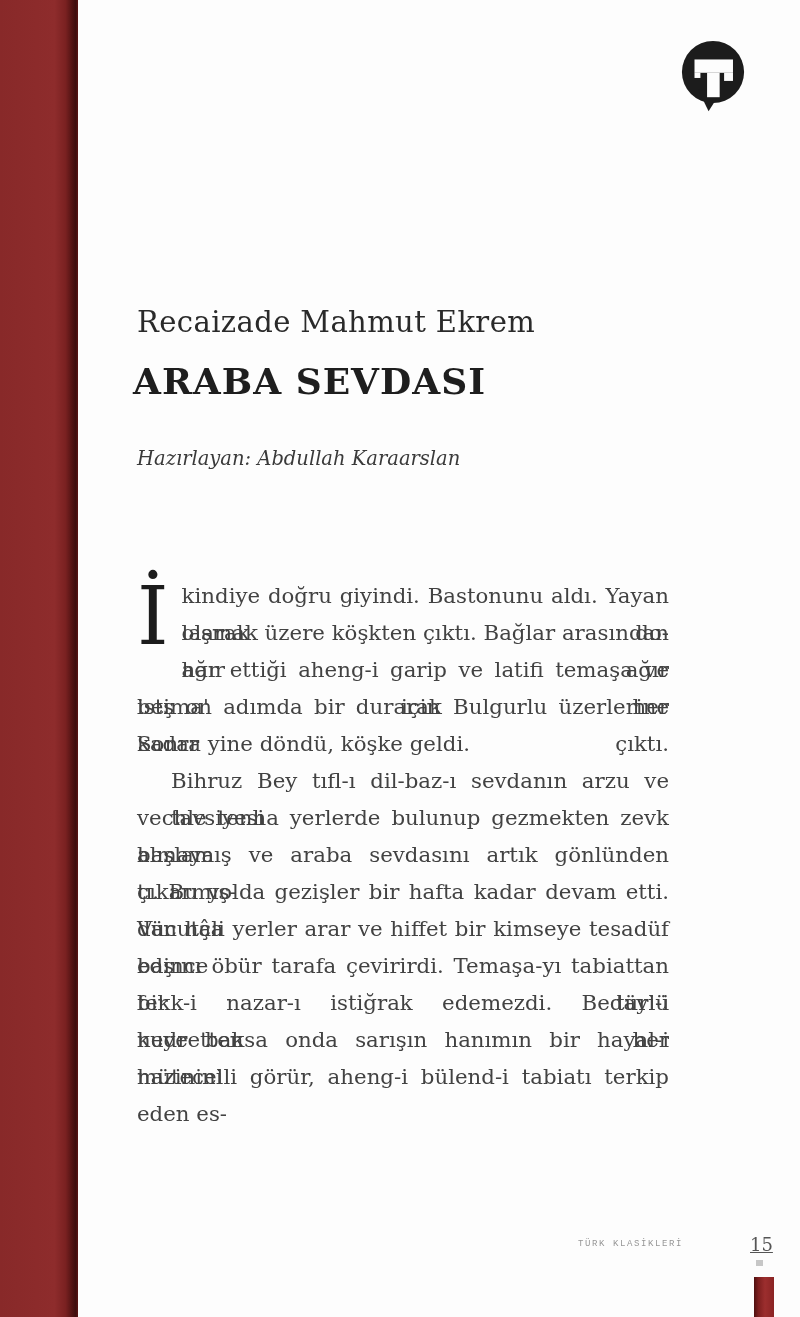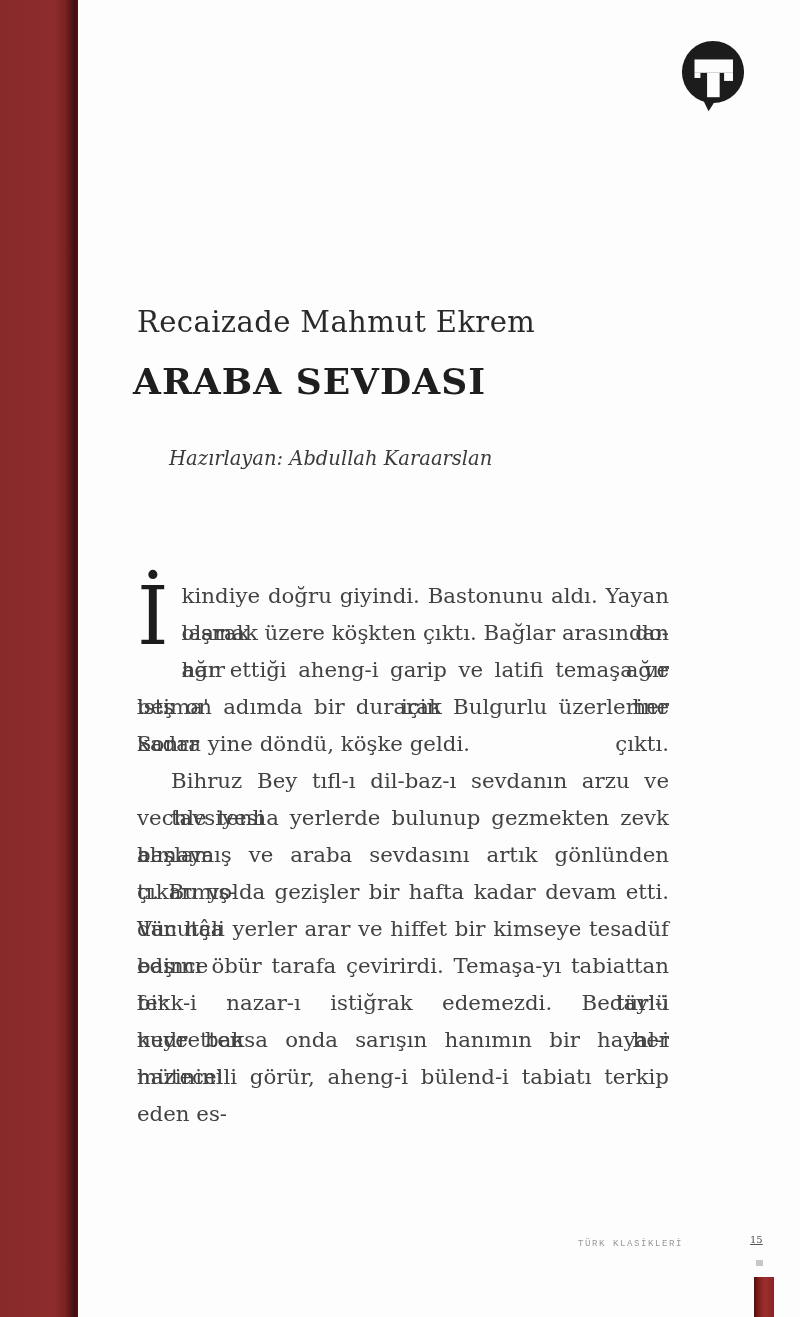--- a/index.html
+++ b/index.html
@@ -18,41 +18,41 @@
     position:absolute; left:137px; top:305px;
     font-size:29px; color:#2a2a2a; letter-spacing:.4px;
   }
   .title {
     position:absolute; left:133px; top:360px;
     font-size:36px; font-weight:bold; color:#1e1e1e;
     letter-spacing:1px; white-space:nowrap;
   }
   .editor {
     position:absolute; left:137px; top:447px;
-    font-style:italic; font-size:19.5px; color:#3a3a3a;margin-left:32px;
+    font-style:italic; font-size:19.5px; color:#3a3a3a;
   }
   .bodytext {
     position:absolute; left:137px; top:577px; width:532px;
     font-size:21.3px; line-height:37px; color:#424242;
   }
   .dropcap {
     float:left; font-size:80px; line-height:76px;
     margin:2px 13px 0 0; color:#1c1c1c; font-weight:normal;
   }
   .bodyline { text-align:justify; text-align-last:justify; height:37px; }
   .bodyline.last { text-align-last:left; }
   .bodyline.indent { padding-left:34px; }
   .footer-series {
     position:absolute; left:578px; top:1239px;
     font-family:Liberation Mono, monospace;
     font-size:9px; letter-spacing:1.6px; color:#969696;
   }
   .footer-page {
     position:absolute; left:750px; top:1234px;
-    font-size:10px; color:#555;text-decoration:underline;
+    font-size:18px; color:#555;text-decoration:underline;
   }
   .corner-dot {
     position:absolute; left:756px; top:1260px; width:7px; height:6px;
     background:#9b9b9b; opacity:.55;
   }
   .corner-bar {
     position:absolute; left:754px; top:1277px; width:20px; height:40px;
     background:linear-gradient(to right, #4f1010 0%, #7d1f1f 22%, #9c2e2e 55%, #8a2424 100%);
   }
 </style>

